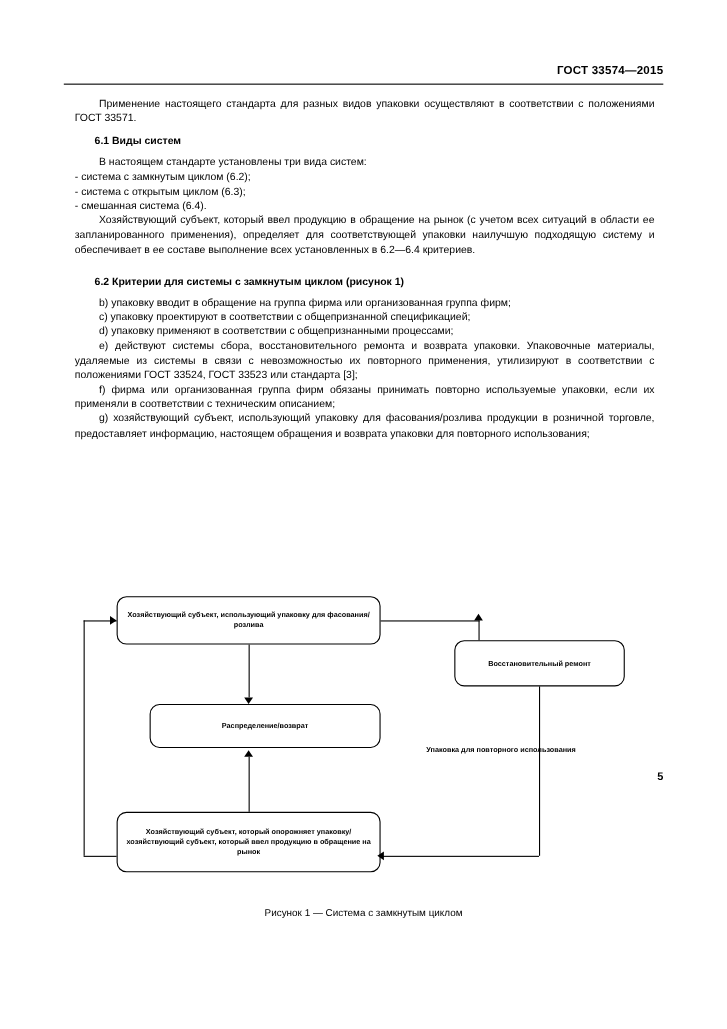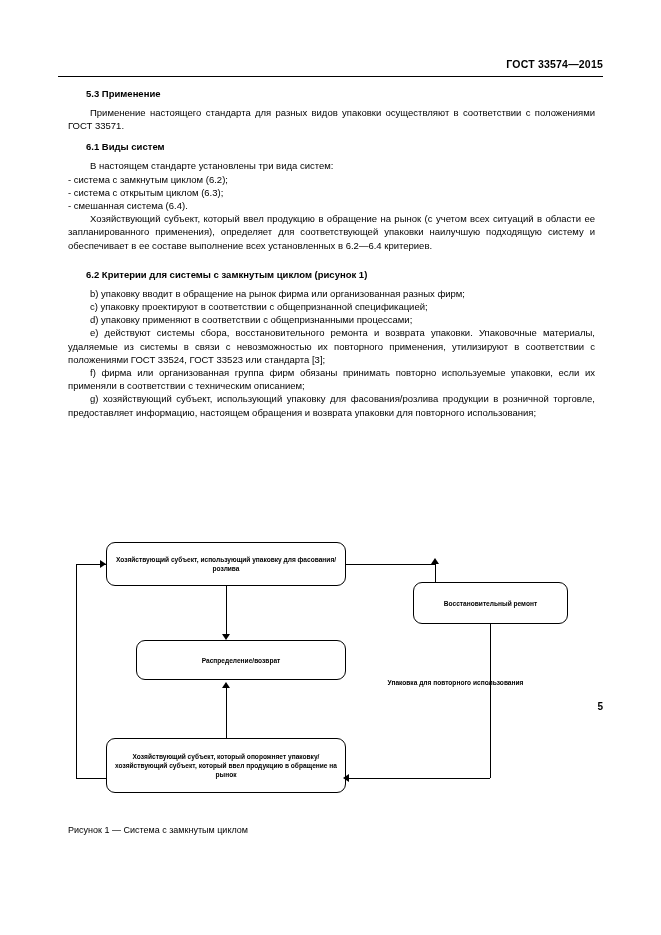--- a/index.html
+++ b/index.html
@@ -128,62 +128,61 @@
   .fig-label {
     position: absolute;
     font-size: 6.6px;
     font-weight: bold;
     line-height: 9.5px;
     text-align: center;
   }
   .fig-caption {
     position: absolute;
     top: 285px;
-    left: 10px;
+    left: 0;
     width: 545px;
-    text-align: left;
+    text-align: center;
     font-size: 9px;
   }
   .page-num {
     position: absolute;
     bottom: 58px;
     right: 58px;
     font-size: 10px;
     font-weight: bold;
   }
 </style>
 </head>
 <body>
 
 <div class="page">
 
   <div class="header">ГОСТ 33574—2015</div>
   <div class="header-rule"></div>
 
   <div class="content">
 
-    <div class="h-sub">5.3  Применение</div>
     <div class="blk">
       <p class="indent">Применение настоящего стандарта для разных видов упаковки осуществляют в соответствии с положениями ГОСТ 33571.</p>
     </div>
 
 
     <div class="h-sub">6.1  Виды систем</div>
     <p class="indent">В настоящем стандарте установлены три вида систем:</p>
     <div class="list-line">- система с замкнутым циклом (6.2);</div>
     <div class="list-line">- система с открытым циклом (6.3);</div>
     <div class="list-line">- смешанная система (6.4).</div>
     <div class="blk">
       <p class="indent">Хозяйствующий субъект, который ввел продукцию в обращение на рынок (с учетом всех ситуаций в области ее запланированного применения), определяет для соответствующей упаковки наилучшую подходящую систему и обеспечивает в ее составе выполнение всех установленных в 6.2—6.4 критериев.</p>
     </div>
 
     <div class="gap-sm"></div>
     <div class="h-sub">6.2  Критерии для системы с замкнутым циклом (рисунок 1)</div>
 
-    <p class="indent">b) упаковку вводит в обращение на рынок фирма или организованная разных фирм;</p>
+    <p class="indent">b) упаковку вводит в обращение на группа фирма или организованная группа фирм;</p>
     <p class="indent">c) упаковку проектируют в соответствии с общепризнанной спецификацией;</p>
     <p class="indent">d) упаковку применяют в соответствии с общепризнанными процессами;</p>
     <p class="indent">e) действуют системы сбора, восстановительного ремонта и возврата упаковки. Упаковочные материалы, удаляемые из системы в связи с невозможностью их повторного применения, утилизируют в соответствии с положениями ГОСТ 33524, ГОСТ 33523 или стандарта [3];</p>
     <p class="indent">f) фирма или организованная группа фирм обязаны принимать повторно используемые упаковки, если их применяли в соответствии с техническим описанием;</p>
     <p class="indent">g) хозяйствующий субъект, использующий упаковку для фасования/розлива продукции в розничной торговле, предоставляет информацию, настоящем обращения и возврата упаковки для повторного использования;</p>
 
   </div>
 
   <div class="figure">
 

